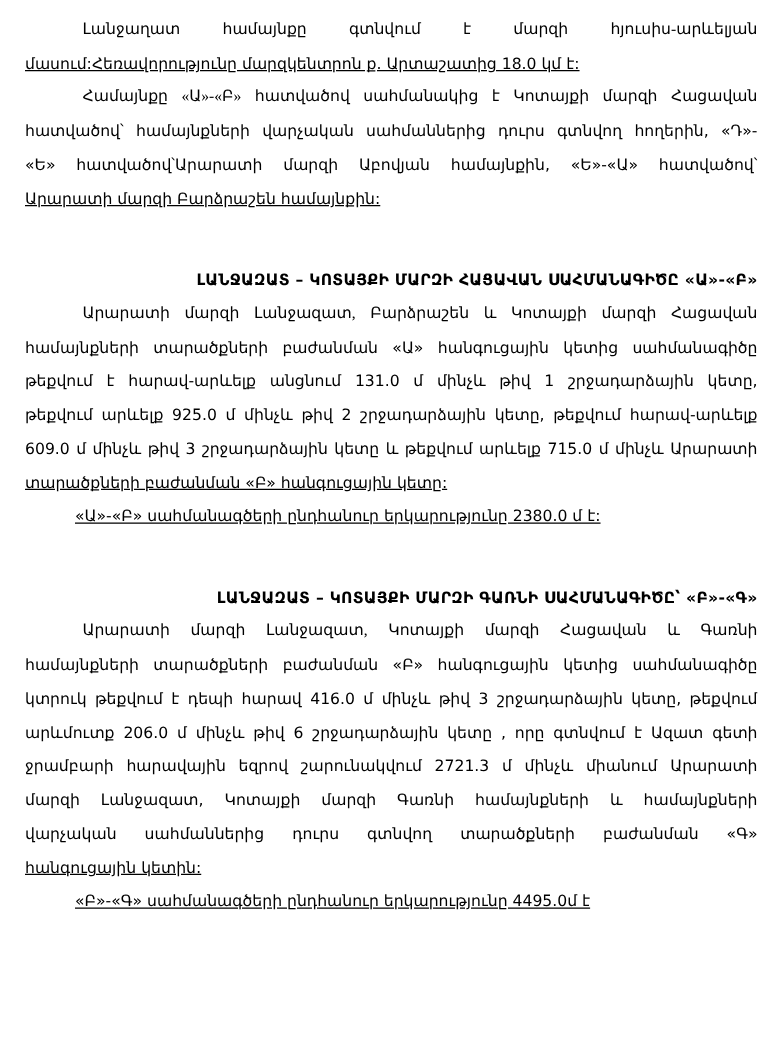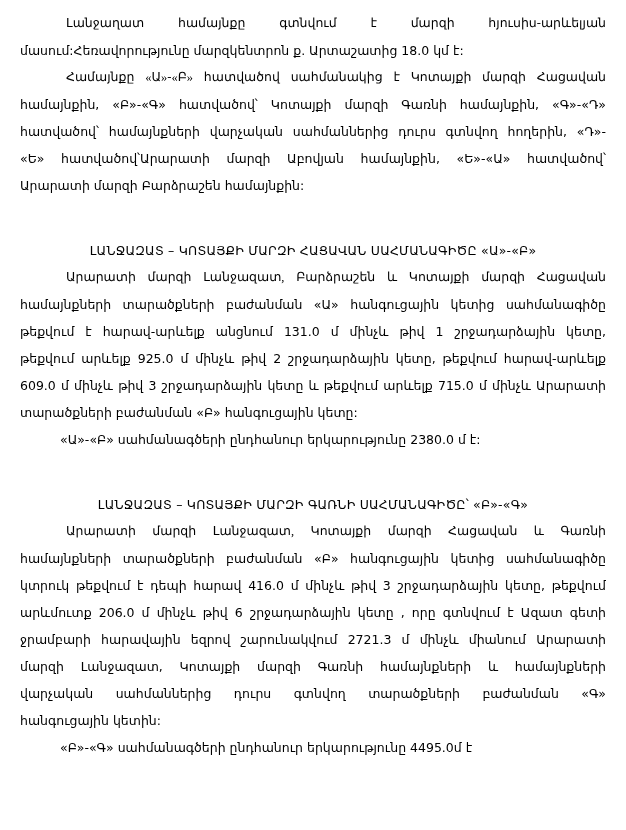--- a/index.html
+++ b/index.html
@@ -25,47 +25,46 @@
       font-size: 12.5px;
       line-height: 27px;
       height: 27px;
       white-space: nowrap;
       overflow: hidden;
     }
     .justify {
       text-align: justify;
       text-align-last: justify;
     }
-    .left { text-align: left; }
+    .left { text-align: left; text-decoration: underline; }
     .indent { padding-left: 46px; font-family: Liberation Serif, serif; }
     .indent2 { padding-left: 40px; }
     .heading {
-      font-weight: normal;
+      font-weight: bold;
       font-size: 12.5px;
       line-height: 27px;
       height: 27px;
-      text-align: center;
+      text-align: right;
       white-space: nowrap;
       margin-top: 18px;
       letter-spacing: 0.2px;
     }
     .gap-mid { height: 20px; }
   </style>
 </head>
 <body>
 
 <div class="page">
 
   <div>
     <div class="line justify indent">Լանջաղատ համայնքը գտնվում է մարզի հյուսիս-արևելյան</div>
     <div class="line left">մասում:Հեռավորությունը մարզկենտրոն ք. Արտաշատից 18.0 կմ է:</div>
   </div>
   <div>
     <div class="line justify indent">Համայնքը «Ա»-«Բ» հատվածով սահմանակից է Կոտայքի մարզի Հացավան</div>
-    <div class="line justify">համայնքին, «Բ»-«Գ» հատվածով՝ Կոտայքի մարզի Գառնի համայնքին, «Գ»-«Դ»</div>
     <div class="line justify">հատվածով՝ համայնքների վարչական սահմաններից դուրս գտնվող հողերին, «Դ»-</div>
     <div class="line justify">«Ե» հատվածով՝Արարատի մարզի Աբովյան համայնքին, «Ե»-«Ա» հատվածով՝</div>
     <div class="line left">Արարատի մարզի Բարձրաշեն համայնքին:</div>
   </div>
 
   <div class="gap-mid"></div>
   <div class="heading">ԼԱՆՋԱԶԱՏ – ԿՈՏԱՅՔԻ ՄԱՐԶԻ ՀԱՑԱՎԱՆ ՍԱՀՄԱՆԱԳԻԾԸ «Ա»-«Բ»</div>
   <div>
     <div class="line justify indent">Արարատի մարզի Լանջազատ, Բարձրաշեն և Կոտայքի մարզի Հացավան</div>
     <div class="line justify">համայնքների տարածքների բաժանման «Ա» հանգուցային կետից սահմանագիծը</div>

